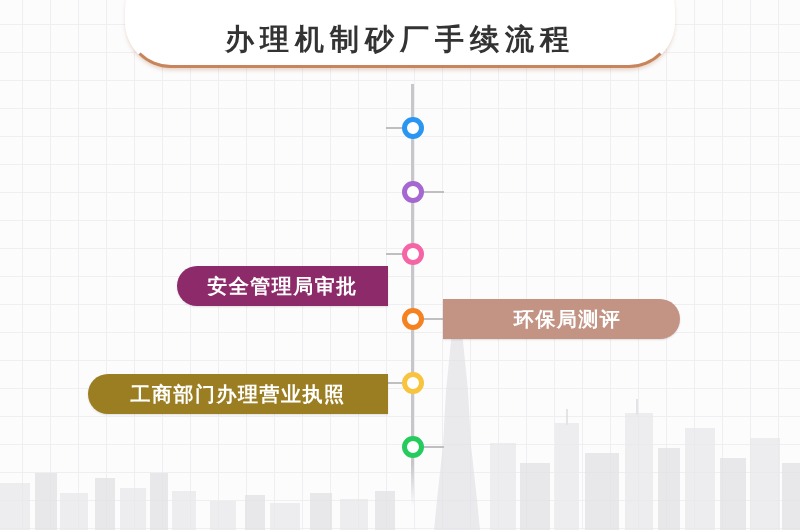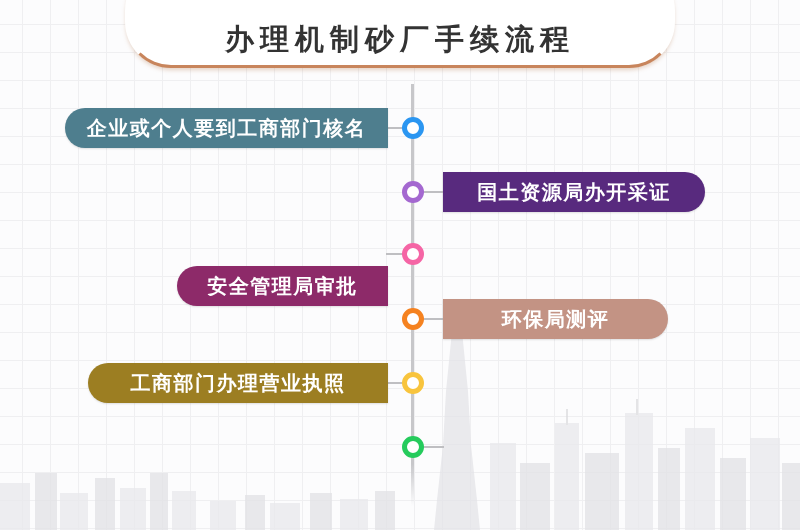--- a/index.html
+++ b/index.html
@@ -40,21 +40,21 @@
   .box.right{border-radius:0 20px 20px 0;}
   .dot{
     position:absolute;width:12px;height:12px;border:5px solid #999;border-radius:50%;
     background:#fff;z-index:4;box-sizing:content-box;left:402px;
   }
   
   .box.s0{left:65px; top:108px;width:323px;}
   .box.s1{left:443px;top:172px;width:262px;}
   .box.s2{left:177px;top:234px;width:211px;}
   .box.s3{left:443px;top:299px;width:225px;}
-  .box.s4{left:88px; top:363px;width:300px;}
+  .box.s4{left:88px; top:374px;width:300px;}
   .box.s5{left:443px;top:427px;width:302px;}
   .conn.s0{left:386px;top:127px;width:17px;}
   .conn.s1{left:423px;top:191px;width:21px;}
   .conn.s2{left:386px;top:253px;width:17px;}
   .conn.s3{left:423px;top:318px;width:21px;}
   .conn.s4{left:386px;top:382px;width:17px;}
   .conn.s5{left:423px;top:446px;width:21px;}
   .dot.s0{top:117px;} .dot.s1{top:181px;} .dot.s2{top:243px;}
   .dot.s3{top:308px;} .dot.s4{top:372px;} .dot.s5{top:436px;}
   .footnote{
@@ -113,20 +113,18 @@
   <div class="connector conn s4"></div>
   <div class="connector conn s5"></div>
 
   <div class="dot s0" style="border-color: rgb(43, 150, 241);"></div>
   <div class="dot s1" style="border-color: rgb(164, 104, 208);"></div>
   <div class="dot s2" style="border-color: rgb(245, 101, 165);"></div>
   <div class="dot s3" style="border-color: rgb(245, 130, 32);"></div>
   <div class="dot s4" style="border-color: rgb(248, 196, 61);"></div>
   <div class="dot s5" style="border-color: rgb(37, 203, 92);"></div>
 
-  <div class="box left s0" style="background: rgb(78, 126, 142);">企业或个人要到工商部门核名</div>
-  <div class="box right s1" style="background: rgb(88, 42, 126);">国土资源局办开采证</div>
   <div class="box left s2" style="background: rgb(141, 42, 105); margin-top: 32px;">安全管理局审批</div>
-  <div class="box right s3" style="background: rgb(195, 147, 132);">环保局测评</div>
+  <div class="box right s3" style="background: rgb(195, 147, 132); padding-left: 12px;">环保局测评</div>
   <div class="box left s4" style="background: rgb(156, 126, 34);">工商部门办理营业执照</div>
 
 
 </div>
 
 </body></html>

